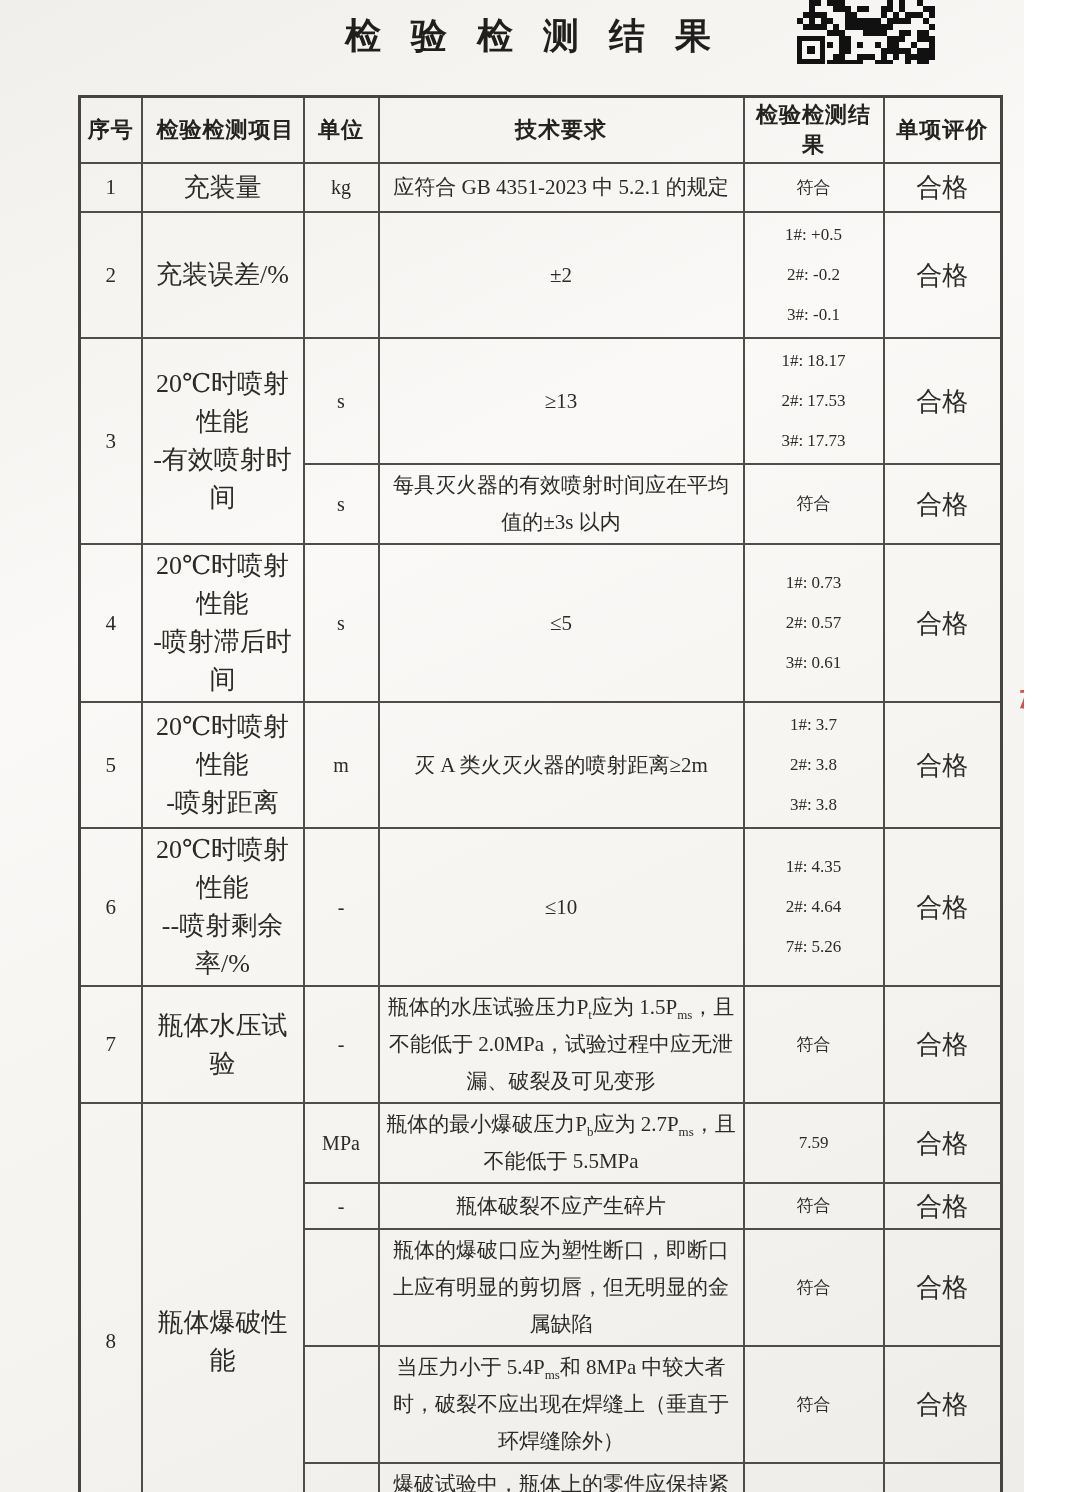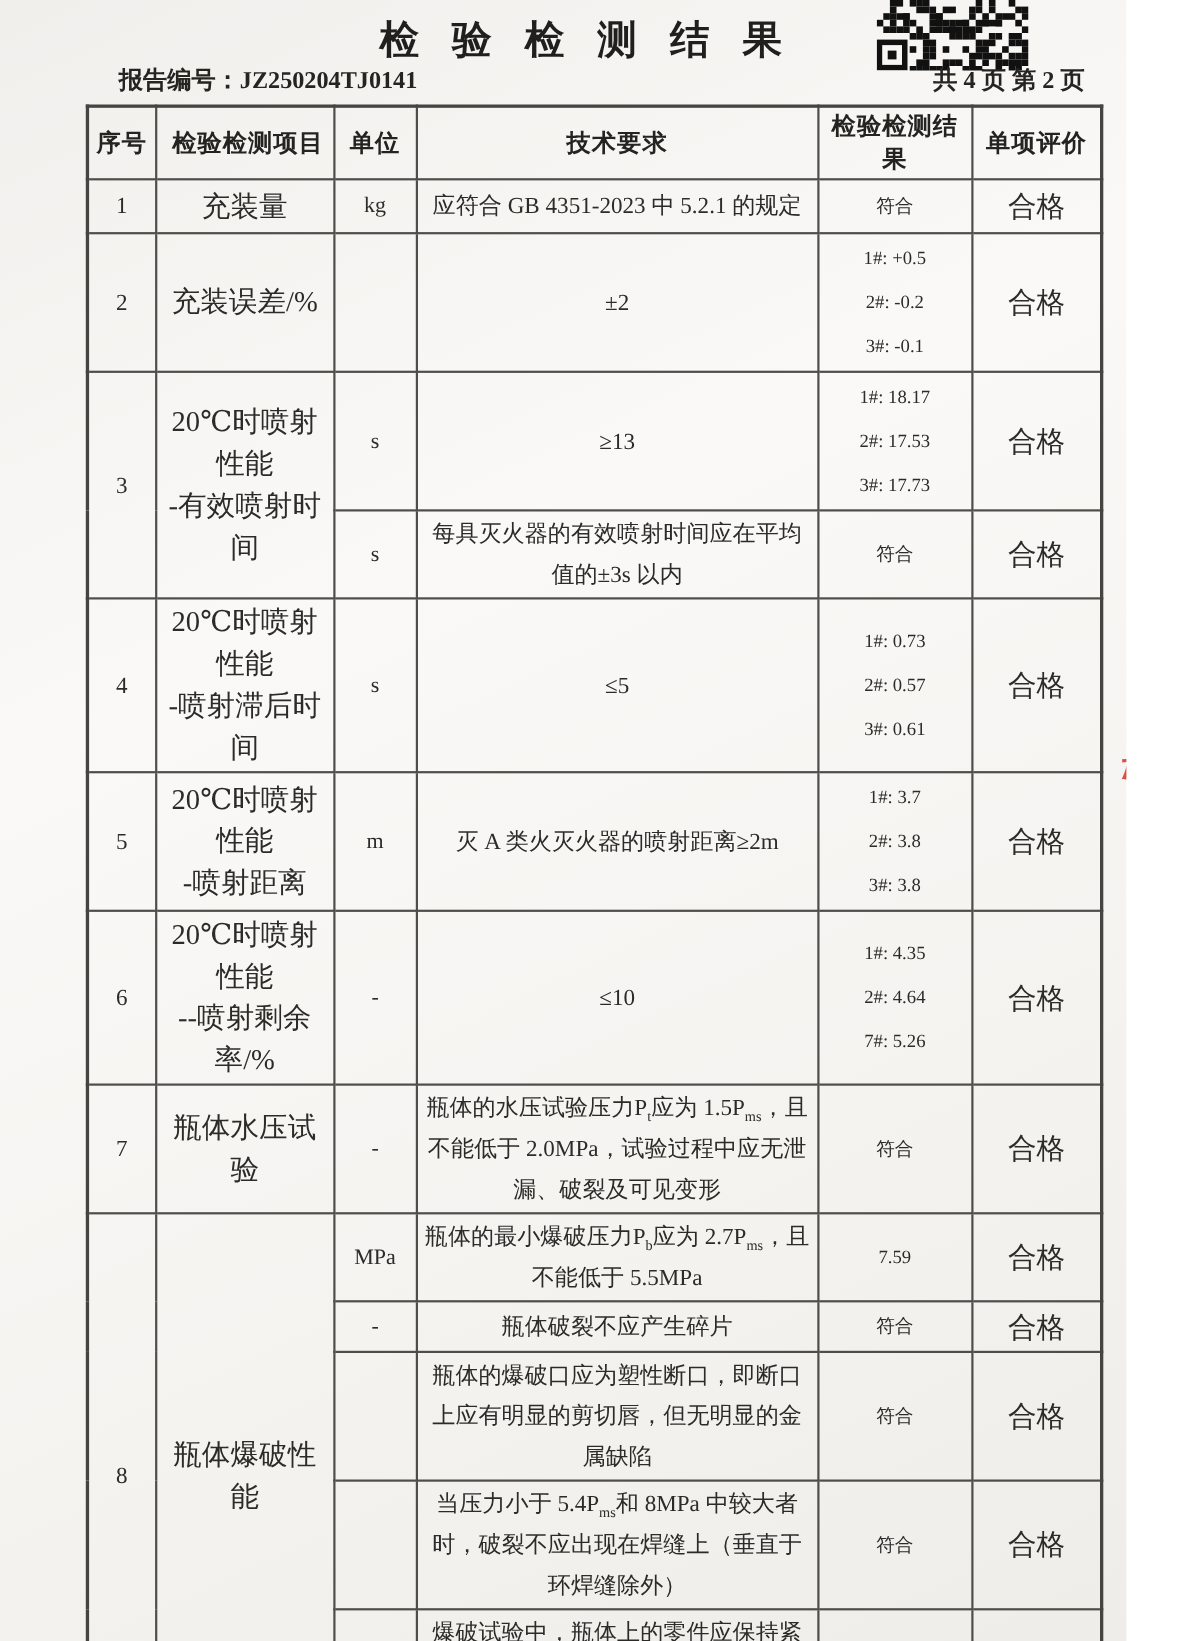--- a/index.html
+++ b/index.html
@@ -174,24 +174,20 @@
         <rect x="120" y="72" width="6" height="6" fill="#111"></rect>
         <rect x="126" y="72" width="6" height="6" fill="#111"></rect>
         <rect x="0" y="48" width="28" height="28" fill="#111"></rect>
         <rect x="5" y="53" width="18" height="18" fill="#f7f6f4"></rect>
         <rect x="10" y="58" width="8" height="8" fill="#111"></rect>
       </svg>
   </div>
 
   <div class="title">检验检测结果</div>
 
-  <div class="meta">
-    <span><span>报告编号：</span><span>JZ250204TJ0141</span></span>
-    <span>共 4 页  第 2 页</span>
-  </div>
 
   <table class="results">
     <colgroup>
       <col style="width:62px">
         <col style="width:162px">
         <col style="width:75px">
       <col style="width:365px">
         <col style="width:140px">
         <col style="width:118px">
     </colgroup>

